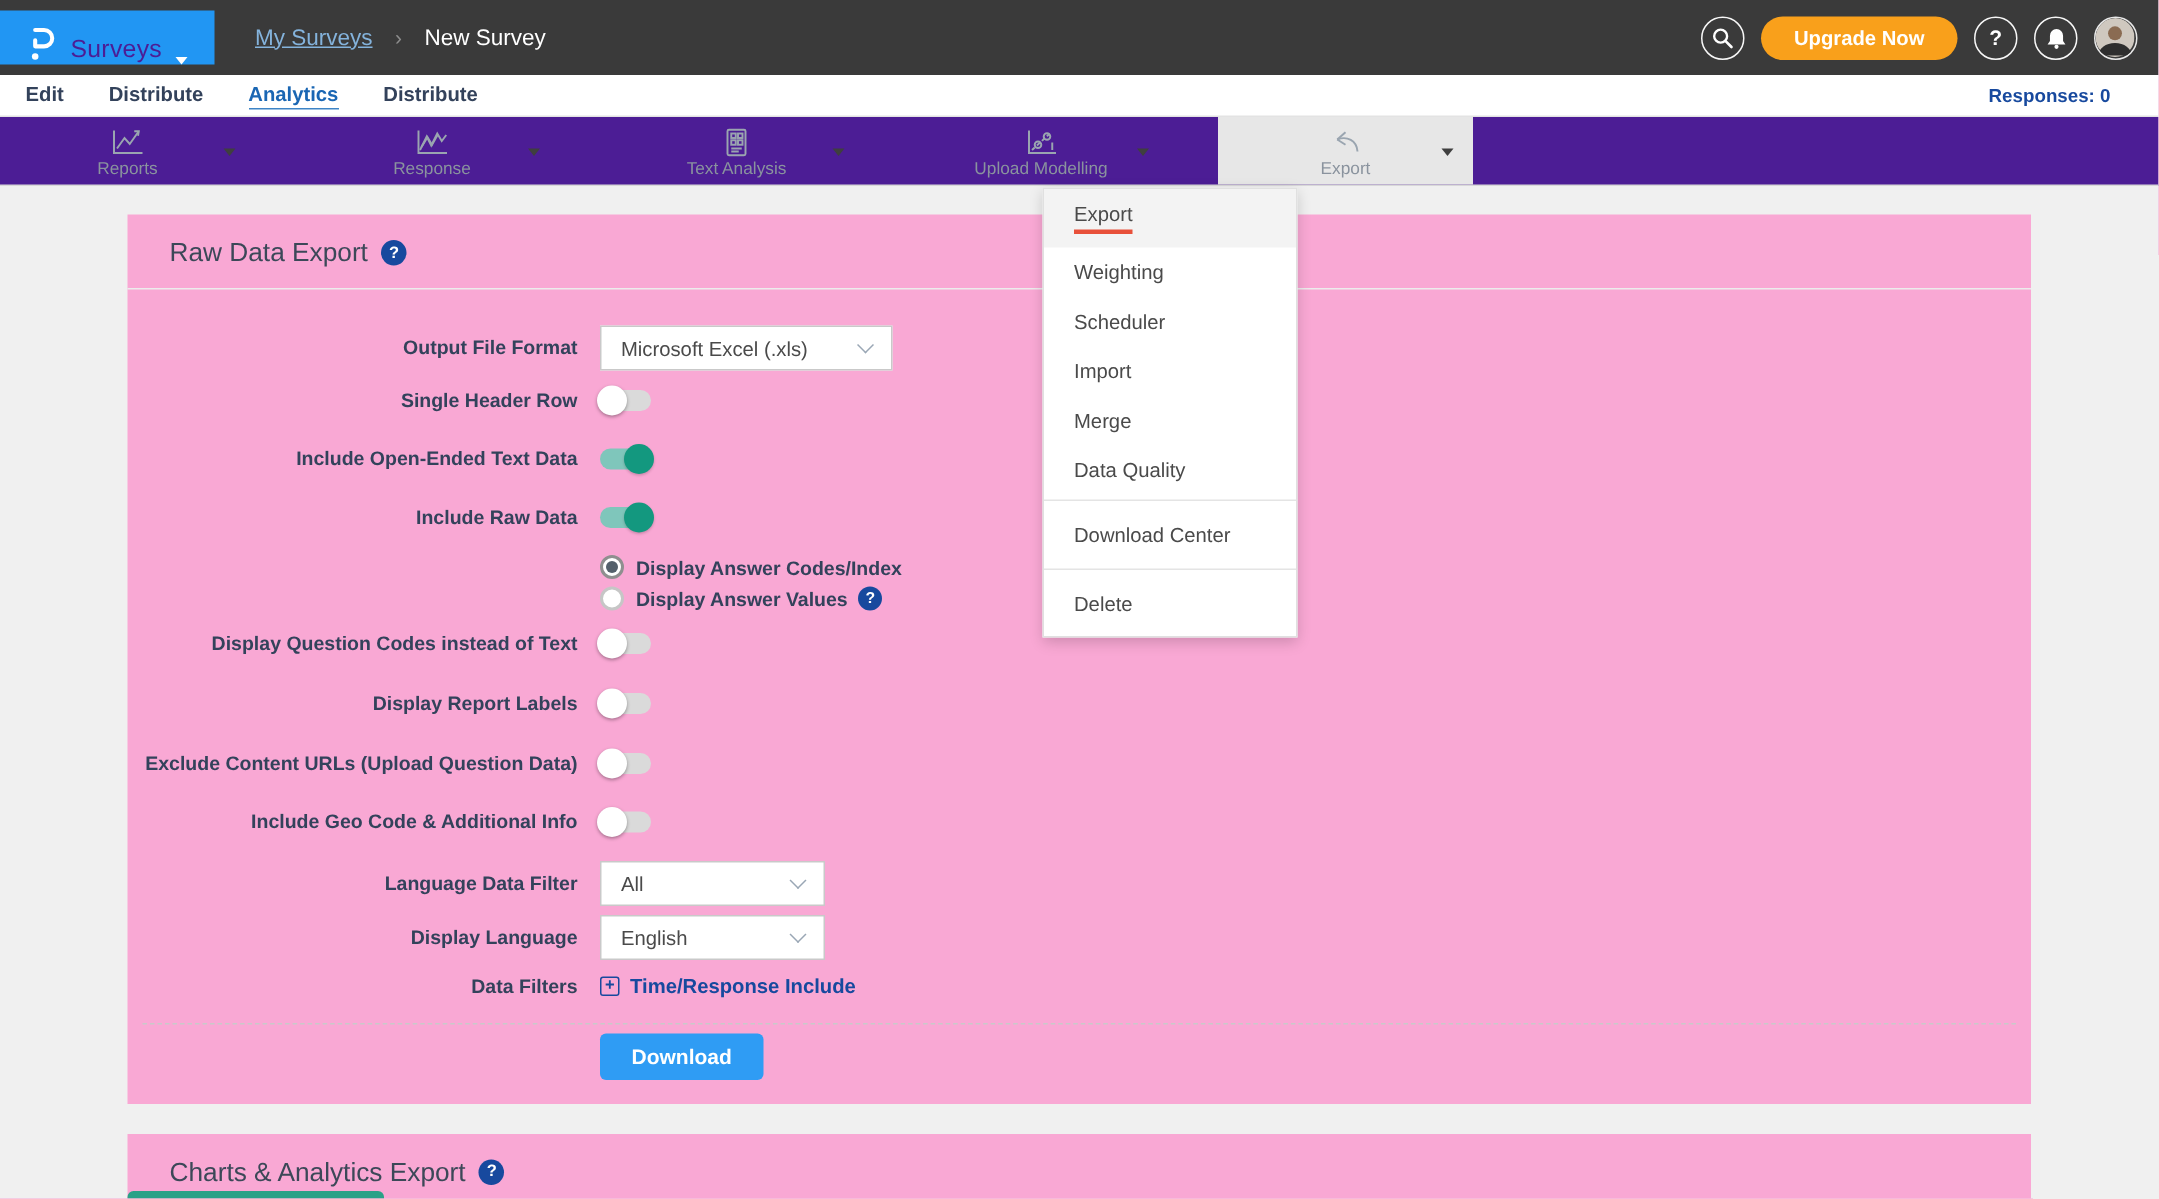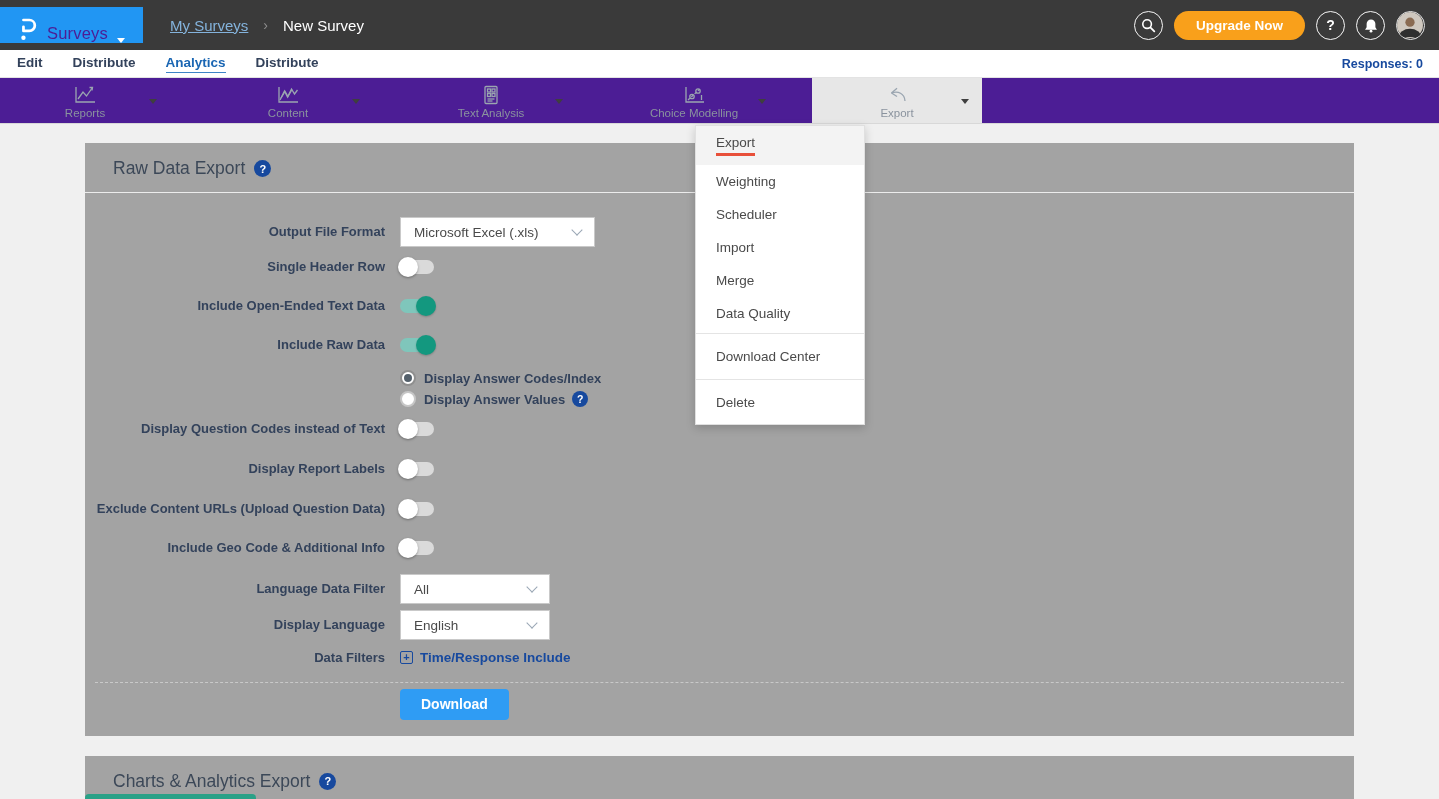--- a/index.html
+++ b/index.html
@@ -18,41 +18,41 @@
   .bc-current { color:#fff; }
   .topbar-right { position:absolute; right:14px; top:0; height:50px; display:flex; align-items:center; gap:11px; }
   .circle-btn { width:29px; height:29px; border:1.5px solid #f7f7f7; border-radius:50%; display:flex; align-items:center; justify-content:center; color:#fff; cursor:pointer; background:transparent; font-weight:700; font-size:14px; font-family:"Liberation Sans",sans-serif; }
   .upgrade-btn { background:#f9a01b; color:#fff; border:none; border-radius:15px; height:29px; padding:0 22px; font-weight:700; font-size:13.5px; cursor:pointer; font-family:"Liberation Sans",sans-serif; }
   .avatar { width:29px; height:29px; border-radius:50%; overflow:hidden; border:1.5px solid #e8e8e8; cursor:pointer; }
 
   
   .tabbar { height:28px; background:#fff; display:flex; align-items:center; padding-left:17px; gap:30px; border-bottom:1px solid #e3e3e3; position:relative; }
   .tab { font-size:13.5px; font-weight:700; color:#33425b; cursor:pointer; padding-bottom:2px; border-bottom:1.5px solid transparent; }
   .tab.active { color:#1a66b3; border-bottom-color:#3d84c6; }
-  .responses { position:absolute; right:16px; color:#17499e; font-size:12.5px; font-weight:700; }
+  .responses { position:absolute; right:32px; color:#17499e; font-size:12.5px; font-weight:700; }
 
   
   .toolbar { height:46px; background:#4c1d95; border-bottom:1px solid #d8d8d8; display:flex; position:relative;gap:33px; }
   .tool-group { width:170px; position:relative; display:flex; flex-direction:column; align-items:center; justify-content:center; cursor:pointer; padding-top:2px; }
   .tool-group.active { background:#e7e7e7; }
   .tool-icon { height:20px; display:flex; align-items:flex-end; }
   .tool-icon svg { stroke:#9aa5b0; fill:none; stroke-width:1.3; }
   .tool-label { font-size:11.5px; color:#8a939e; margin-top:2px; }
   .tool-caret { position:absolute; right:13px; top:50%; margin-top:-2px; width:0; height:0; border-left:4px solid transparent; border-right:4px solid transparent; border-top:5px solid #3f3f3f; }
 
   
   .menu { position:absolute; left:695px; top:125px; width:170px; background:#fff; border:1px solid #e0e0e0; box-shadow:0 3px 9px rgba(0,0,0,.18); z-index:20; padding-bottom:2px; }
   .menu-item { padding:9px 20px; font-size:13.5px; color:#4a4a4a; cursor:pointer; }
   .menu-item.tall { padding:12px 20px; }
   .menu-item.active { background:#f3f3f3; }
   .menu-item.active .mi-label { display:inline-block; border-bottom:3px solid #e8503a; padding-bottom:3px; }
   .menu-divider { border-top:1px solid #e4e4e4; margin:3px 0; }
 
   
-  .card { background:#a3a3a3; width:1269px; margin-left:85px; }
+  .card { background:#f9a8d4; width:1269px; margin-left:85px; }
   .card1 { margin-top:19px; }
   .card2 { margin-top:20px; height:80px; }
   .card-head { padding:15px 28px 13px; display:flex; align-items:center; gap:9px; }
   .card1 .card-head { border-bottom:1px solid #ececec; }
   .card-title { font-size:17.5px; color:#3c4858; }
   .help-icon { width:17px; height:17px; border-radius:50%; background:#17499e; color:#fff; font-size:11px; font-weight:700; display:inline-flex; align-items:center; justify-content:center; flex:none; cursor:pointer; }
 
   
   .form { padding-top:12px; }
   .frow { display:flex; align-items:center; }
@@ -151,21 +151,21 @@
     <span class="tool-caret"></span>
   </div>
   <div class="tool-group">
     <span class="tool-icon">
       <svg width="24" height="20" viewBox="0 0 24 20">
           <path d="M3 2 v15 h19"></path>
           <path d="M4 15 l4.5 -9 3 6 4 -8 3 5 3 -4"></path>
           <path d="M5 13 l4 -6.5 3 5 4 -7"></path>
         </svg>
     </span>
-    <span class="tool-label">Content</span>
+    <span class="tool-label">Response</span>
     <span class="tool-caret"></span>
   </div>
   <div class="tool-group">
     <span class="tool-icon">
       <svg width="20" height="20" viewBox="0 0 20 20">
           <rect x="4" y="1.5" width="12" height="17" rx="1"></rect>
           <rect x="6.5" y="4" width="3" height="3"></rect>
           <rect x="11" y="4" width="3" height="3"></rect>
           <rect x="6.5" y="8.5" width="3" height="3"></rect>
           <rect x="11" y="8.5" width="3" height="3"></rect>
@@ -179,21 +179,21 @@
   <div class="tool-group">
     <span class="tool-icon">
       <svg width="22" height="20" viewBox="0 0 22 20">
           <path d="M3 2 v15 h18"></path>
           <path d="M5 15 L18 3" stroke-dasharray="2.5 2"></path>
           <circle cx="9" cy="11.5" r="2.2"></circle>
           <circle cx="15" cy="6" r="2.2"></circle>
           <line x1="18.5" y1="10" x2="18.5" y2="15"></line>
         </svg>
     </span>
-    <span class="tool-label">Choice Modelling</span>
+    <span class="tool-label">Upload Modelling</span>
     <span class="tool-caret"></span>
   </div>
   <div class="tool-group active">
     <span class="tool-icon">
       <svg width="24" height="20" viewBox="0 0 24 20" stroke-width="1.4">
           <path d="M20 16 C19.5 8.5 13 5.5 6.5 8"></path>
           <path d="M6.5 8 L12 3.2"></path>
           <path d="M6.5 8 L12 11.5"></path>
         </svg>
     </span>

